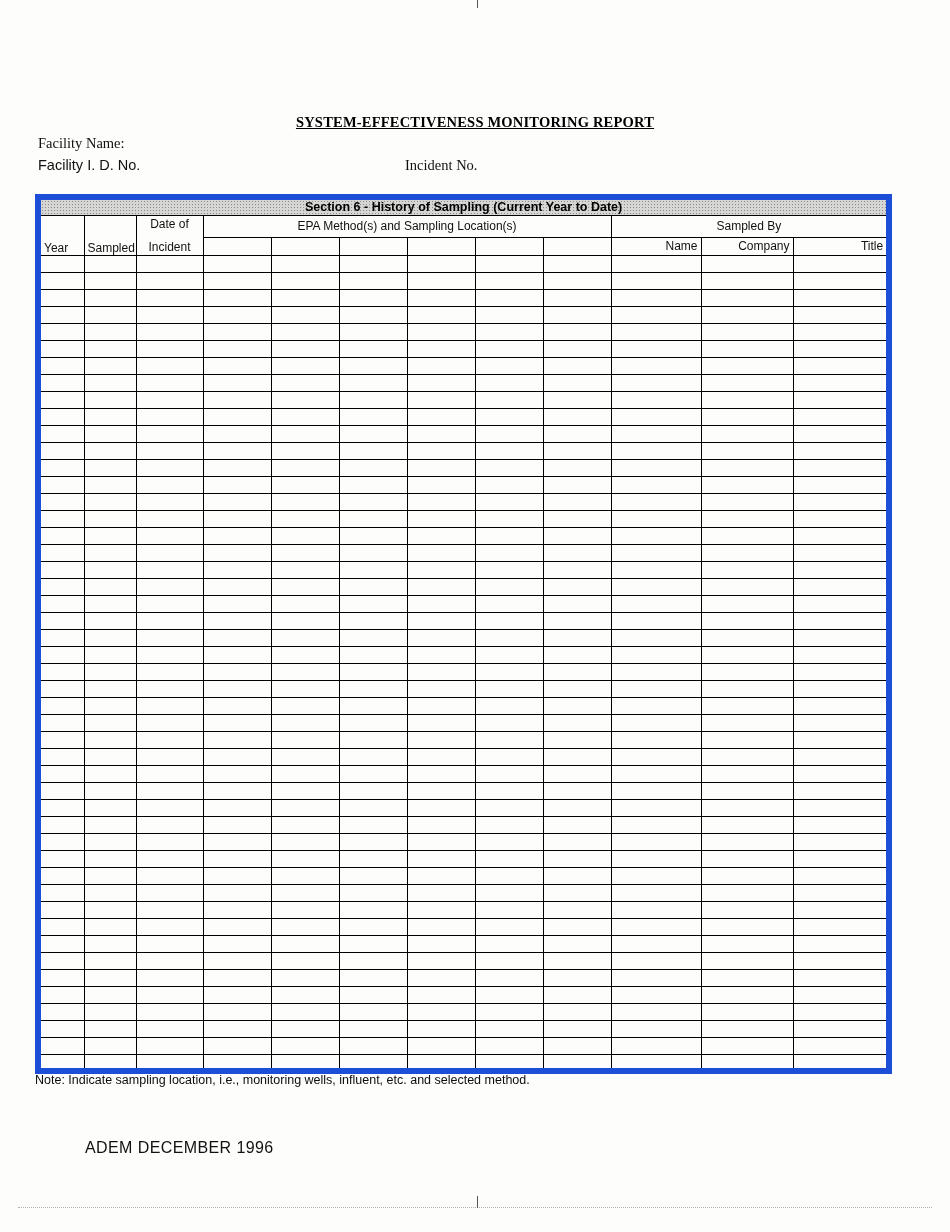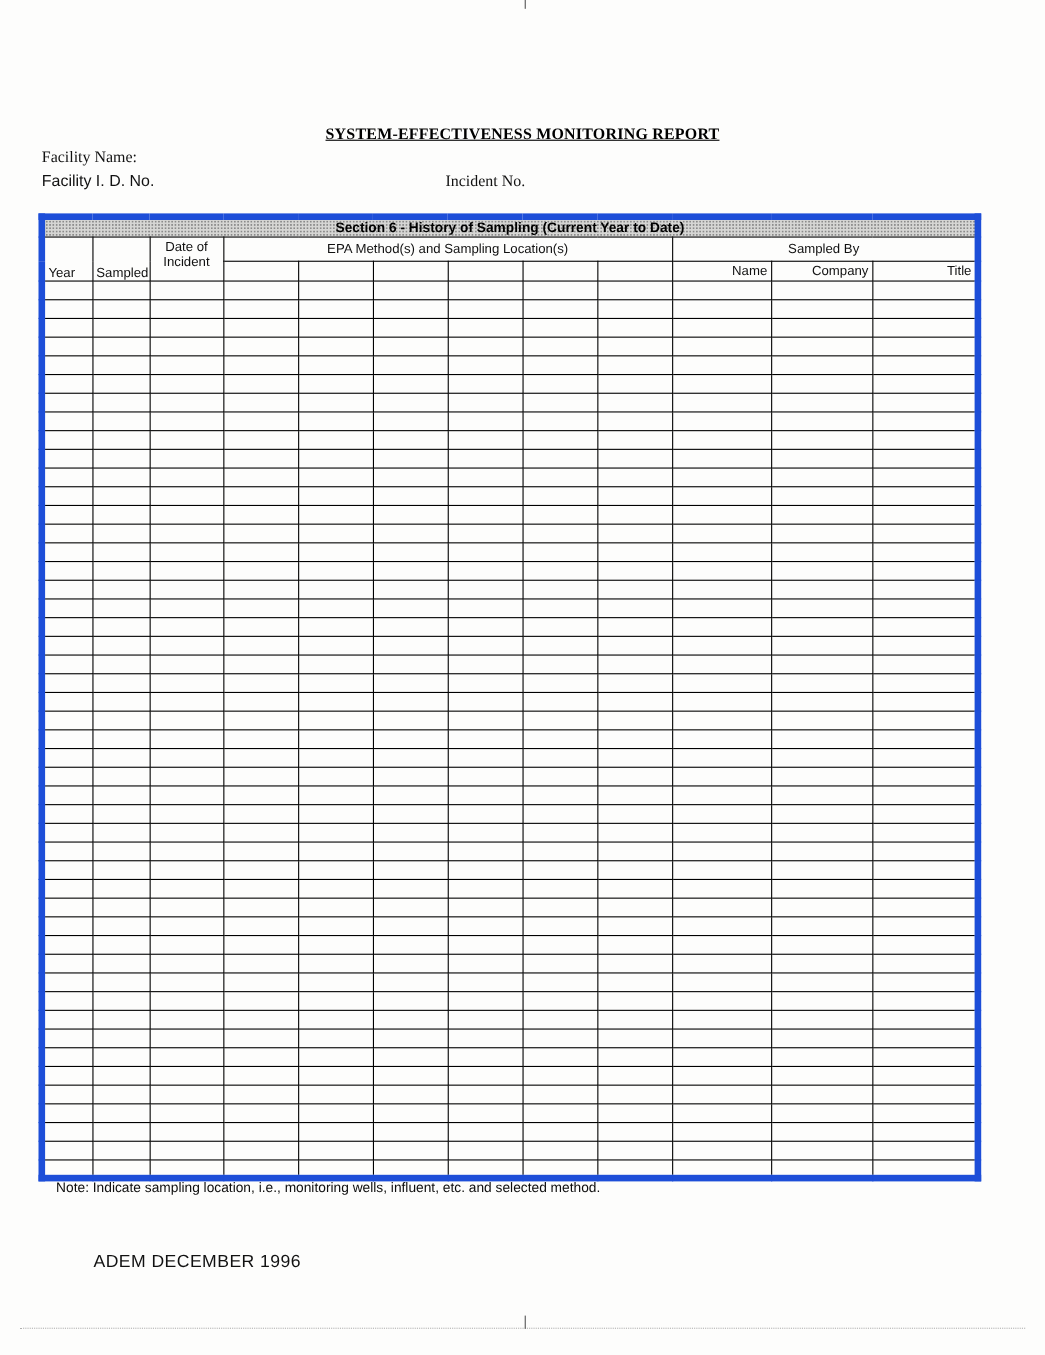--- a/index.html
+++ b/index.html
@@ -61,28 +61,28 @@
     background-image: radial-gradient(circle, #8a8a8a 0.8px, rgba(0,0,0,0) 0.9px);
     background-size:3px 3px;
   }
   tr.hdr-row-a { height:22px; }
   tr.hdr-row-b { height:17px; }
   .th-bottom { text-align:left; vertical-align:bottom; padding-bottom:1px; }
   .th-center { text-align:center; vertical-align:middle; }
   .th-left   { text-align:right;   vertical-align:middle; }
   .th-date { vertical-align:top; padding:0; }
   .th-date .stack {
-    display:flex; flex-direction:column; 
+    display:flex; flex-direction:column; justify-content:space-between;
     height:39px; padding:1px 3px;
   }
   tbody tr { height:17px; }
   tbody td { background:#fdfdfc; }
   .table-note {
     position:absolute; top:1073px; left:35px;
-    font-size:12.5px; color:#0d0d0d;margin-left:16px;
+    font-size:12.5px; color:#0d0d0d;
   }
   .footer-text {
     position:absolute; top:1139px; left:85px;
     font-size:16px; letter-spacing:.4px; color:#111;
   }
   
   .tick-top {
     position:absolute; top:0; left:477px;
     width:1px; height:8px; background:#555;
   }

